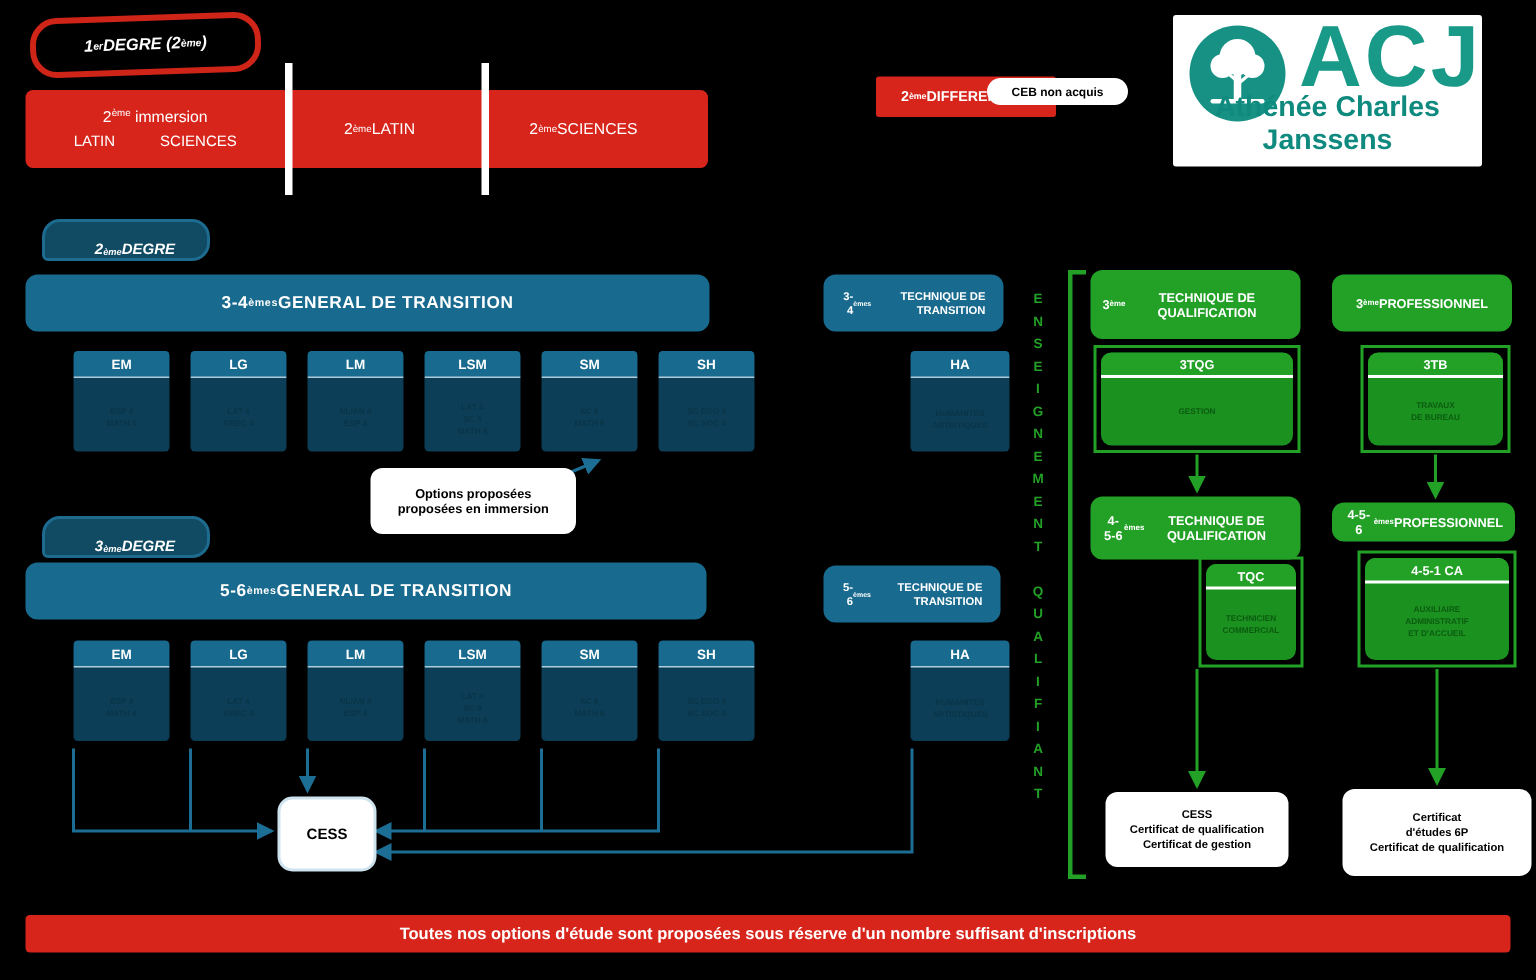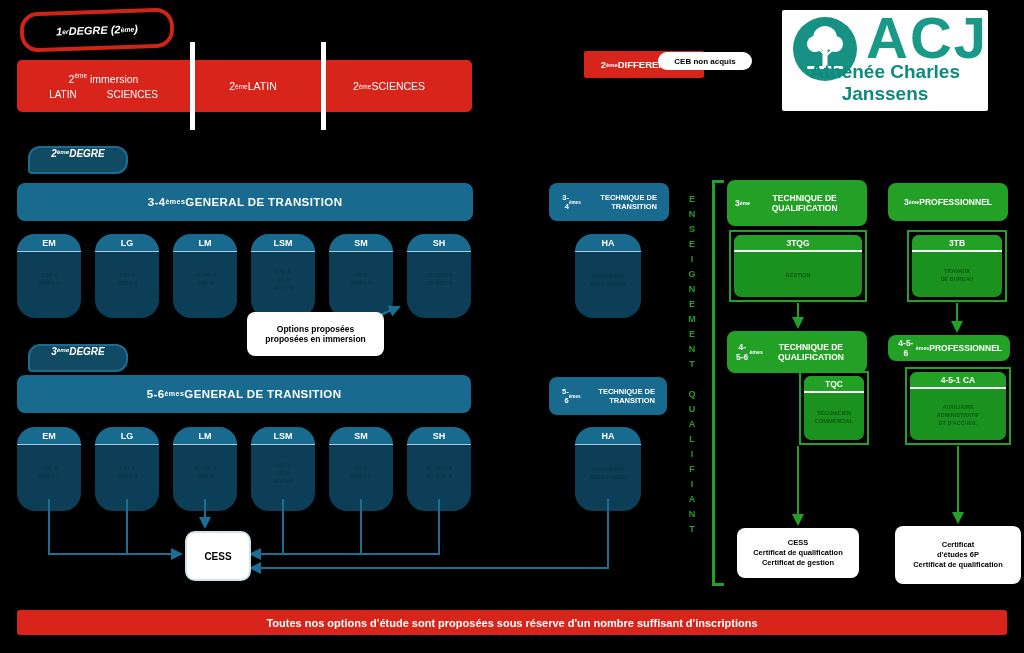--- a/index.html
+++ b/index.html
@@ -40,27 +40,27 @@
 
   .logo{left:782px;top:10px;width:206px;height:101px;background:#fff;border-radius:2px;}
   .logo-circle{position:absolute;left:10px;top:6px;width:66px;height:66px;}
   .logo-acj{position:absolute;left:84px;top:-6px;width:116px;text-align:center;
             font-size:58px;font-weight:bold;color:#199a89;letter-spacing:2px;}
   .logo-name{position:absolute;left:0;bottom:6px;width:100%;text-align:center;
              font-weight:bold;font-size:19px;color:#0f8a7e;}
 
   .badge{background:var(--badge);border:2px solid #1d6c90;border-radius:12px 12px 12px 4px;color:#fff;
          font-style:italic;font-weight:bold;font-size:10px;
-         display:flex;align-items:flex-start;justify-content:center;}
+         display:flex;align-items:flex-end;justify-content:center;padding-left:12px;}
   .bluebar{background:var(--blue);border-radius:8px;color:#fff;font-weight:600;font-size:11.5px;
            letter-spacing:.4px;display:flex;align-items:center;justify-content:center;text-align:center;}
   .bluebox-sm{background:var(--blue);border-radius:8px;color:#fff;font-weight:bold;font-size:7.5px;
               display:flex;align-items:center;justify-content:center;text-align:right;padding:2px 12px;box-sizing:border-box;}
 
-  .obox{width:64px;height:84px;border-radius:18px;overflow:hidden;background:var(--blue-dk);}
+  .obox{width:64px;height:67px;border-radius:3px;overflow:hidden;background:var(--blue-dk);margin-left:32px;}
   .obox .hd{height:17px;background:var(--blue);color:#fff;font-weight:bold;font-size:9px;
             display:flex;align-items:center;justify-content:center;border-bottom:1px solid rgba(255,255,255,.65);}
   .obox .bd{height:55px;display:flex;flex-direction:column;align-items:center;justify-content:center;
             gap:2px;color:var(--blue-tx);font-size:5.5px;font-weight:bold;}
 
   .wbox{background:#fff;color:#000;font-weight:bold;border-radius:8px;
         display:flex;flex-direction:column;align-items:center;justify-content:center;text-align:center;z-index:2;}
 
   .bracket{left:712px;top:180px;width:9px;height:400px;
            border-left:3px solid var(--green);border-top:3px solid var(--green);border-bottom:3px solid var(--green);}

